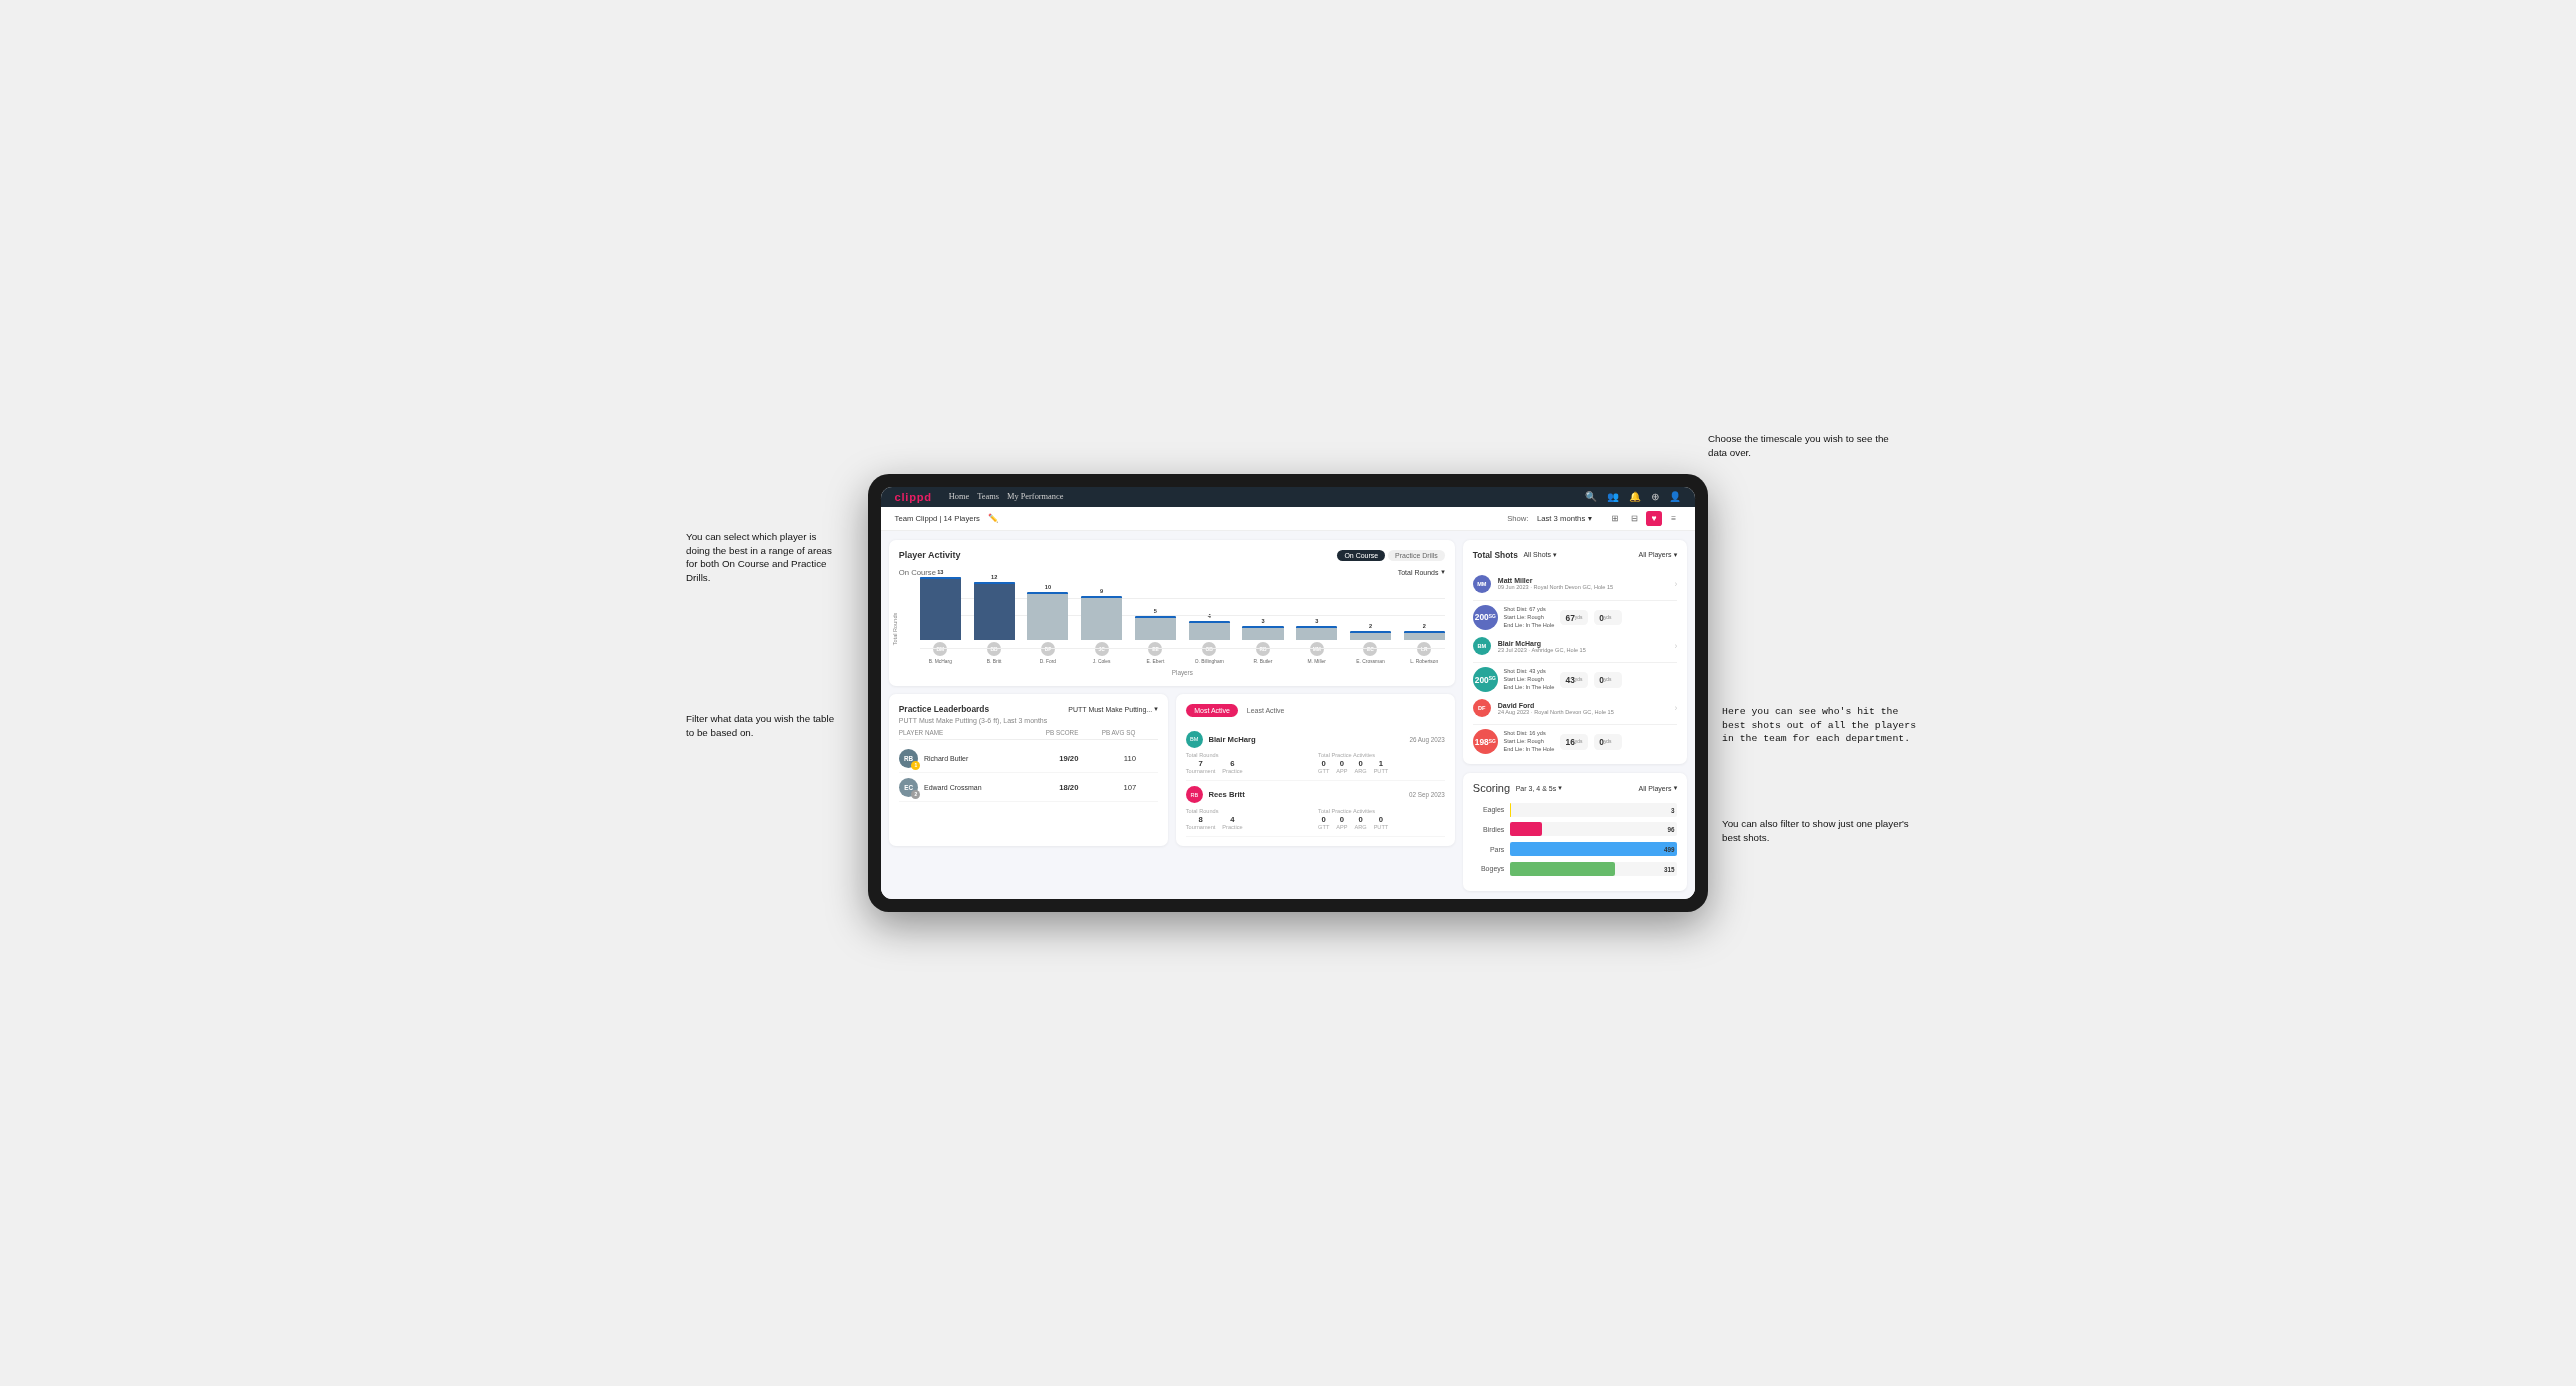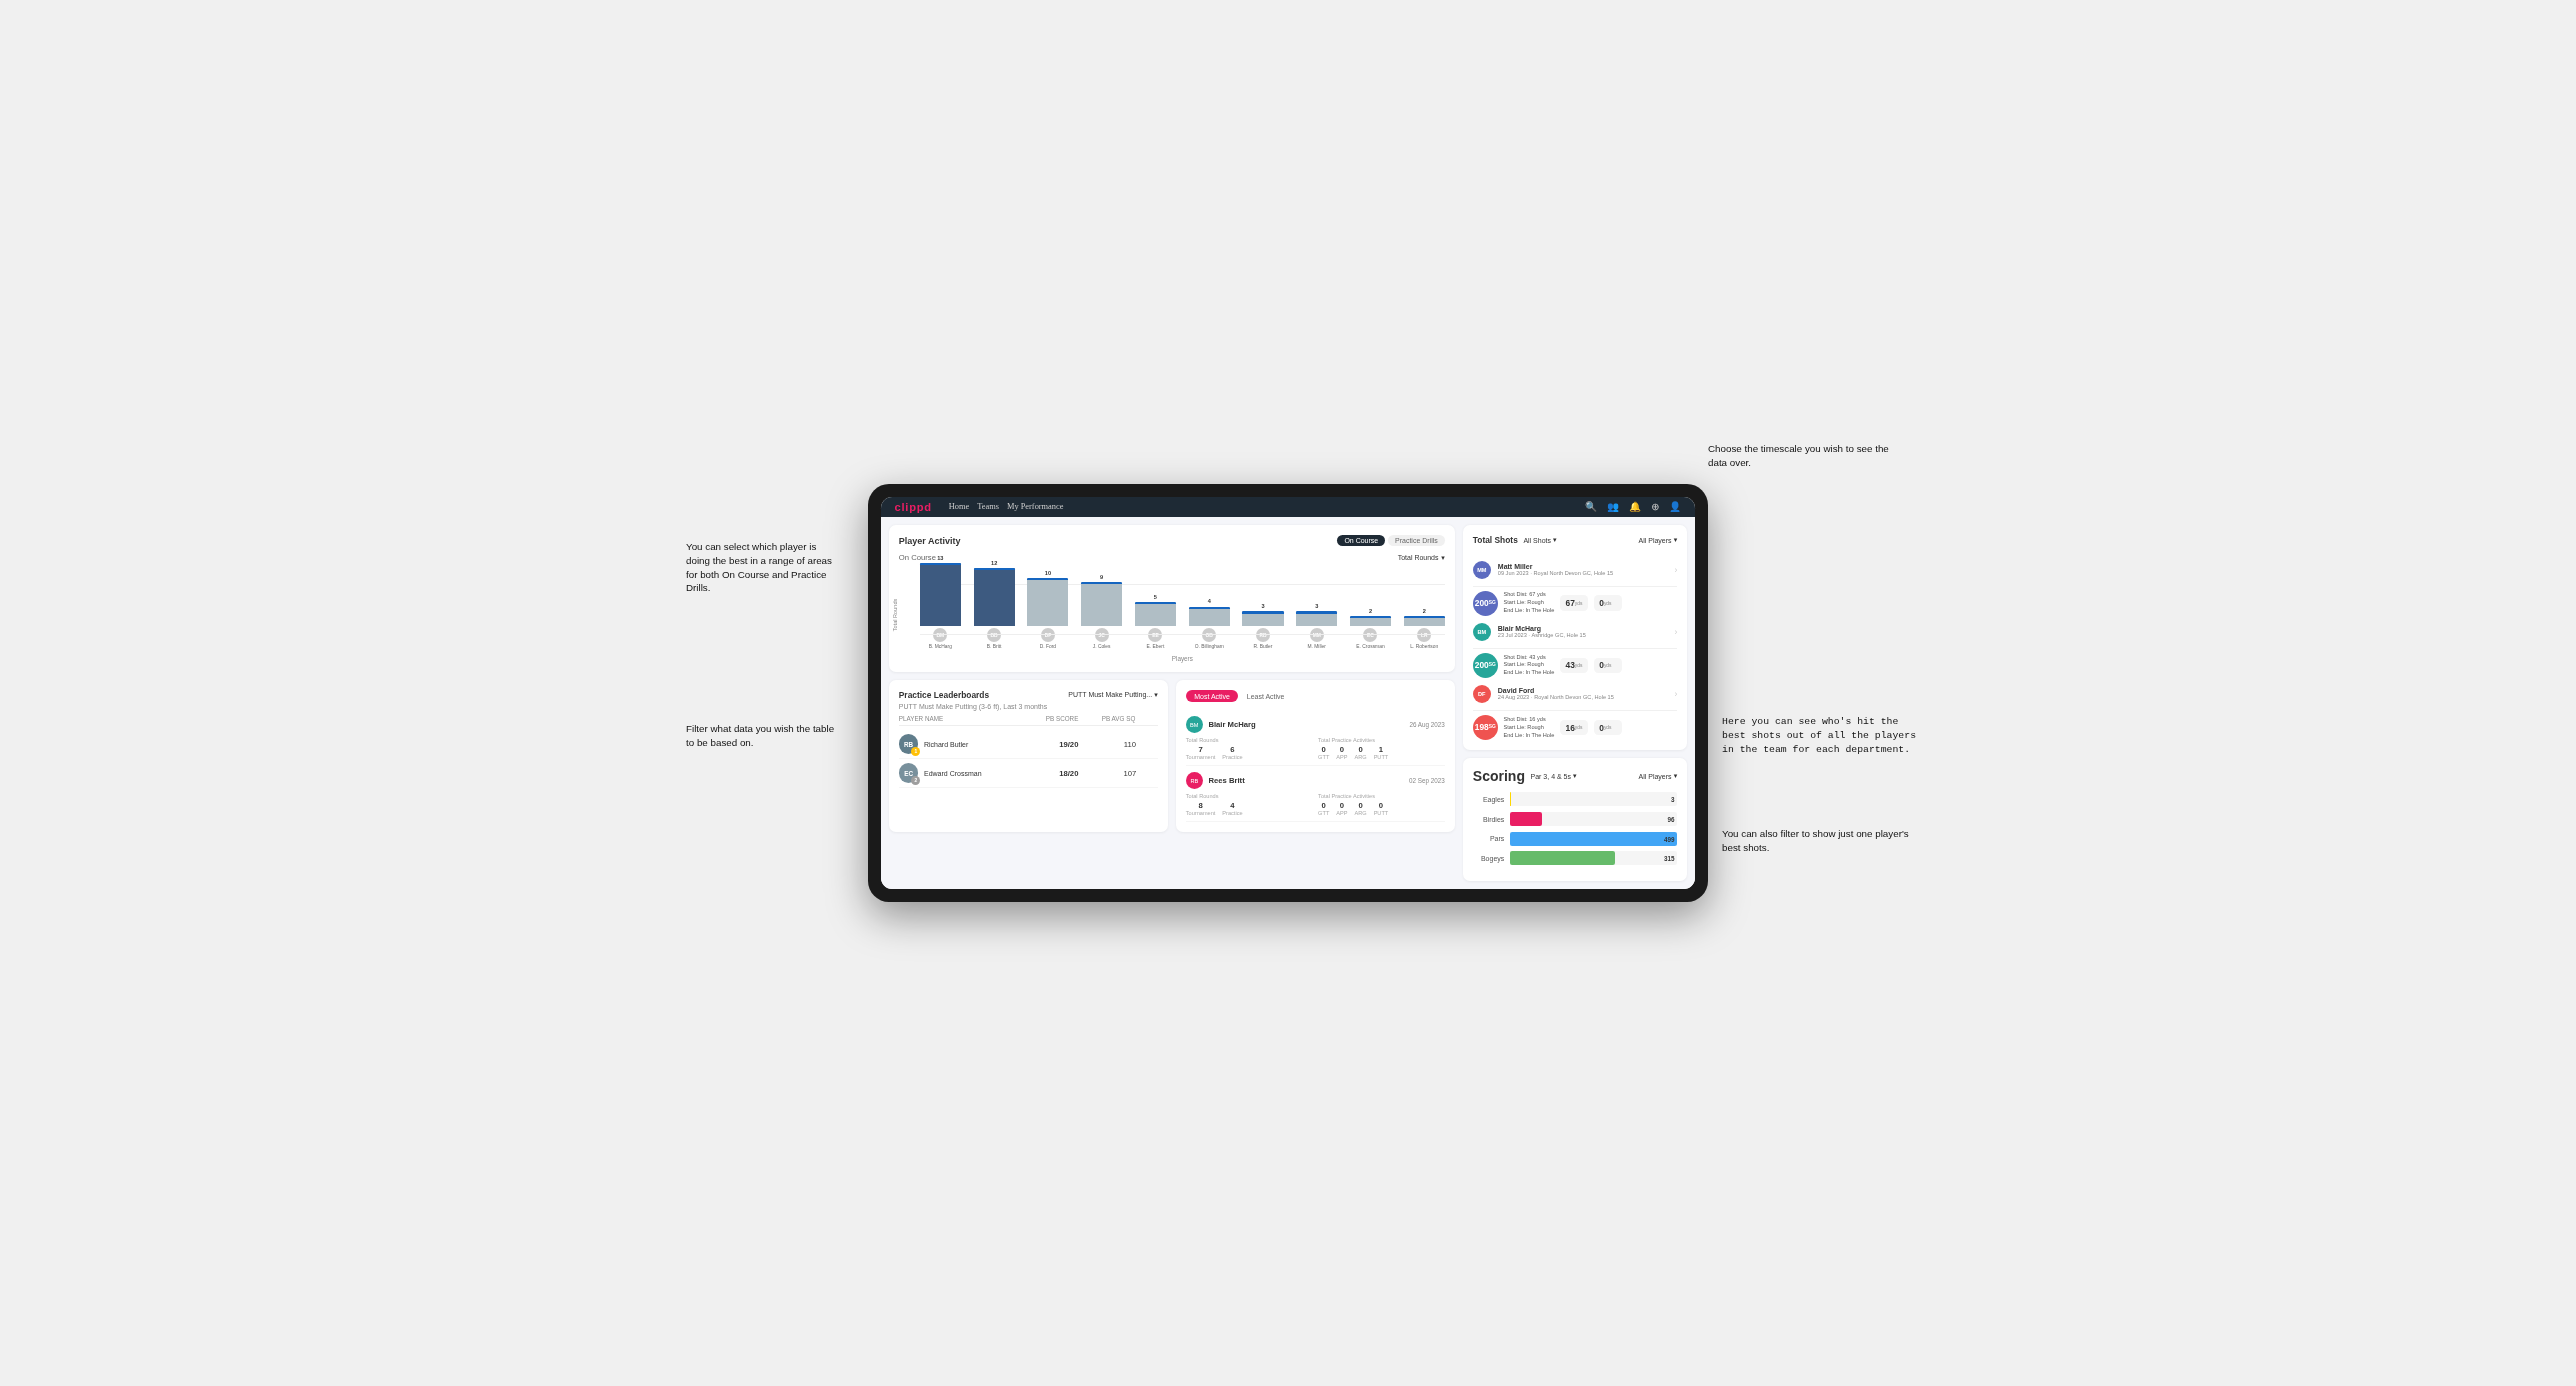--- a/index.html
+++ b/index.html
@@ -685,22 +685,22 @@
       padding: 9.8px;
       box-shadow: 0 0.7px 2.8px rgba(0,0,0,0.06);
     }
     .scoring-header {
       display: flex;
       align-items: center;
       gap: 5.6px;
       margin-bottom: 8.4px;
     }
     .scoring-title {
-      font-size: 14px;
-      font-weight: 700;
+      font-size: 11px;
+      font-weight: 400;
       color: #333;
     }
     .scoring-filter {
       font-size: 7px;
       color: #333;
       cursor: pointer;
       display: flex;
       align-items: center;
       gap: 2.1px;
     }
@@ -775,20 +775,35 @@
         <div class="nav-icons">
           <span class="nav-icon">🔍</span>
           <span class="nav-icon">👥</span>
           <span class="nav-icon">🔔</span>
           <span class="nav-icon">⊕</span>
           <span class="nav-icon">👤</span>
         </div>
       </nav>
 
 
+      <div class="team-header-row">
+        <span class="team-title">Team Clippd | 14 Players</span>
+        <span class="edit-icon">✏️</span>
+        <span class="show-label">Show:</span>
+        <div class="show-dropdown">
+          <span>Last 3 months</span>
+          <span>▾</span>
+        </div>
+        <div class="view-icons">
+          <div class="view-icon-btn">⊞</div>
+          <div class="view-icon-btn">⊟</div>
+          <div class="view-icon-btn active">♥</div>
+          <div class="view-icon-btn">≡</div>
+        </div>
+      </div>
 
       <div class="main-content">
 
         <div class="left-column">
 
           <div class="card">
             <div class="card-header">
               <span class="card-title">Player Activity</span>
               <div class="tab-group">
                 <span class="tab-btn active">On Course</span>

